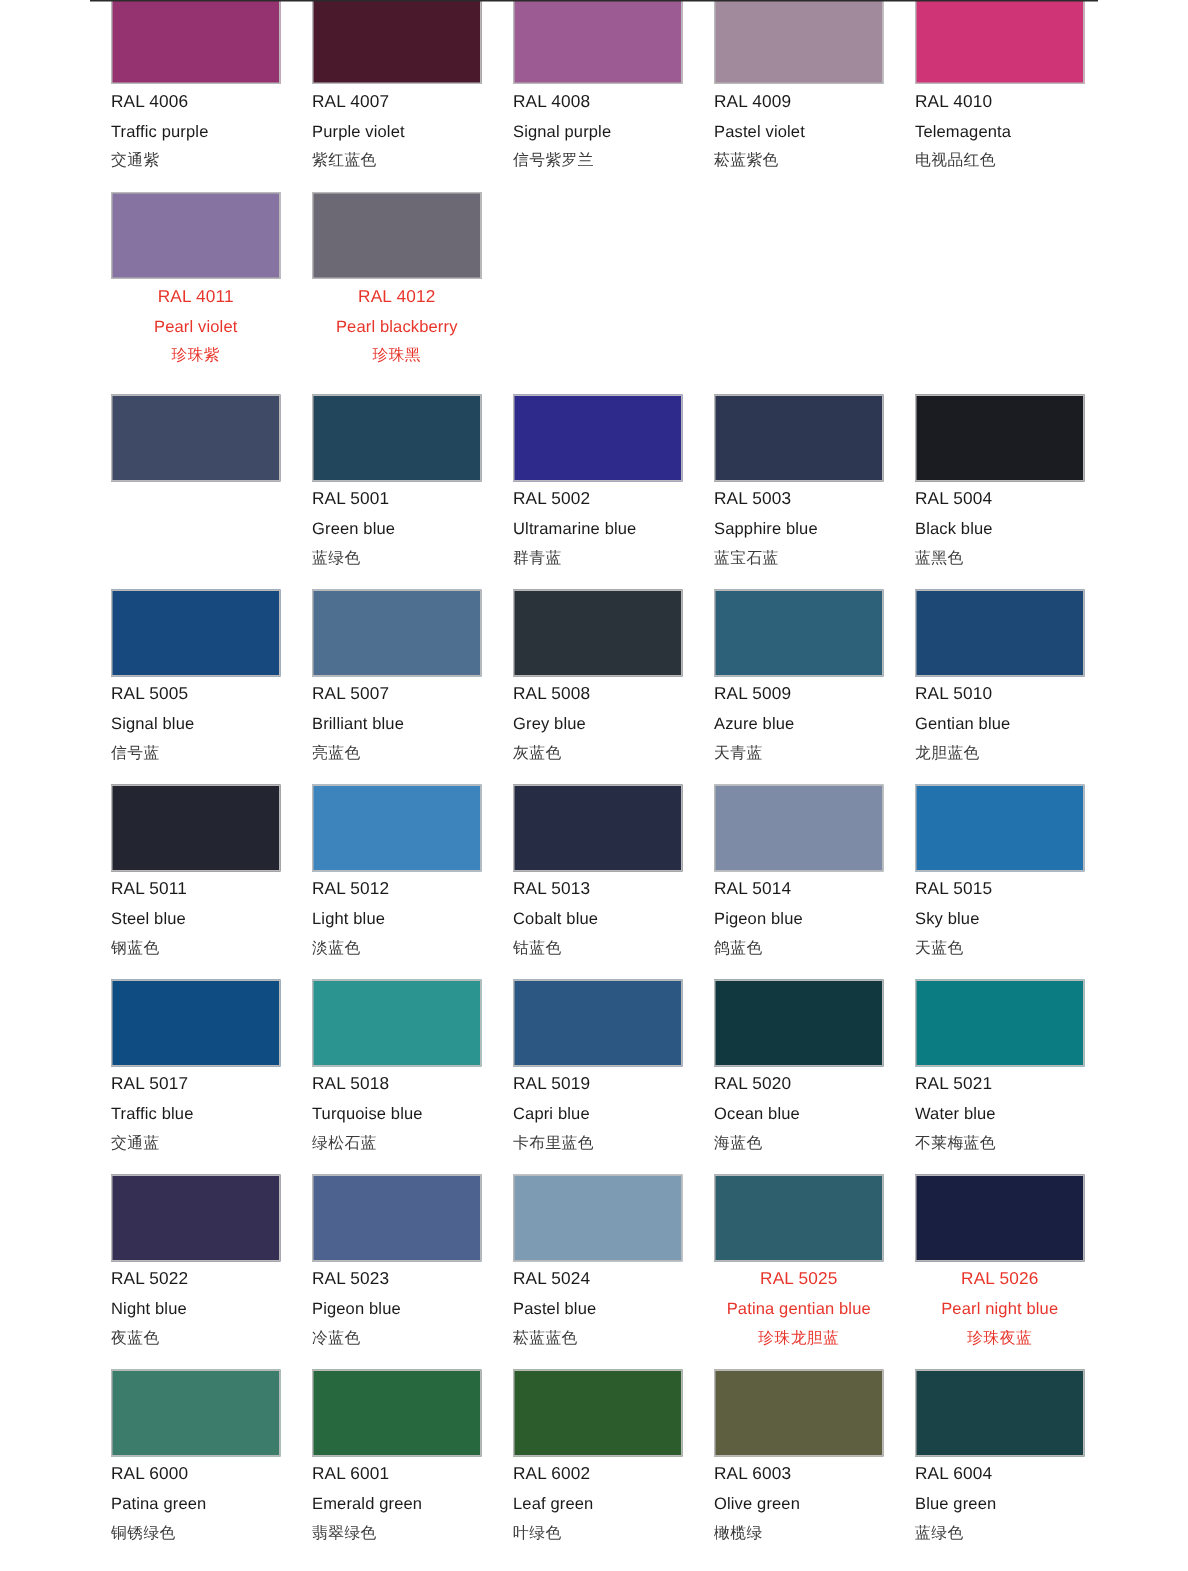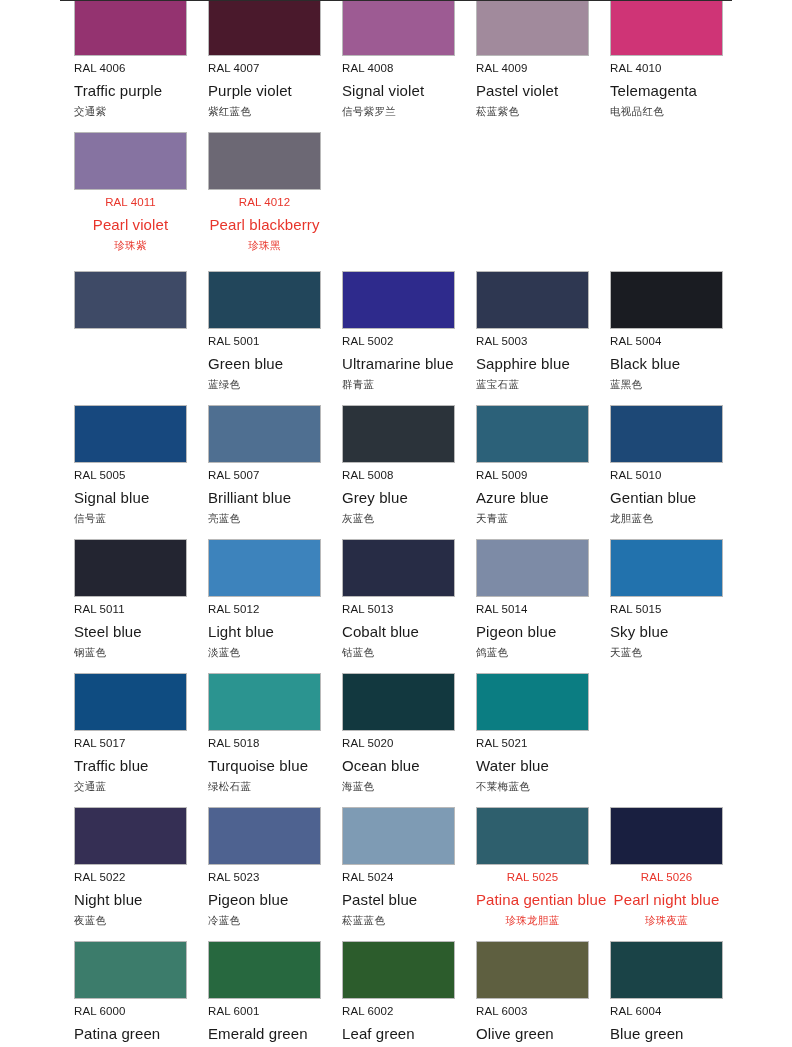--- a/index.html
+++ b/index.html
@@ -60,21 +60,21 @@
     padding-top: 7px;
     line-height: 1.0;
   }
   .line-code {
     font-size: 11.5px;
     letter-spacing: 0.1px;
     white-space: nowrap;
     margin-bottom: 8px;
   }
   .line-en {
-    font-size: 15px;
+    font-size: 11px;
     letter-spacing: 0.1px;
     white-space: nowrap;
     margin-bottom: 8px;
   }
   .line-cn {
     font-size: 10.5px;
     letter-spacing: 0.3px;
     white-space: nowrap;
     color: #3a3a3a;
   }
@@ -107,21 +107,21 @@
           <div class="labels">
             <div class="line-code">RAL 4007</div>
             <div class="line-en">Purple violet</div>
             <div class="line-cn">紫红蓝色</div>
           </div>
         </div>
         <div class="cell">
           <div class="swatch clipped" style="background: rgb(157, 91, 147);"></div>
           <div class="labels">
             <div class="line-code">RAL 4008</div>
-            <div class="line-en">Signal violet</div>
+            <div class="line-en">Signal purple</div>
             <div class="line-cn">信号紫罗兰</div>
           </div>
         </div>
         <div class="cell">
           <div class="swatch clipped" style="background: rgb(161, 138, 156);"></div>
           <div class="labels">
             <div class="line-code">RAL 4009</div>
             <div class="line-en">Pastel violet</div>
             <div class="line-cn">菘蓝紫色</div>
           </div>
@@ -311,20 +311,28 @@
             <div class="line-en">Traffic blue</div>
             <div class="line-cn">交通蓝</div>
           </div>
         </div>
         <div class="cell">
           <div class="swatch" style="background: rgb(43, 148, 144);"></div>
           <div class="labels">
             <div class="line-code">RAL 5018</div>
             <div class="line-en">Turquoise blue</div>
             <div class="line-cn">绿松石蓝</div>
+          </div>
+        </div>
+        <div class="cell">
+          <div class="swatch" style="background: rgb(43, 87, 130);"></div>
+          <div class="labels">
+            <div class="line-code">RAL 5019</div>
+            <div class="line-en">Capri blue</div>
+            <div class="line-cn">卡布里蓝色</div>
           </div>
         </div>
         <div class="cell">
           <div class="swatch" style="background: rgb(18, 56, 63);"></div>
           <div class="labels">
             <div class="line-code">RAL 5020</div>
             <div class="line-en">Ocean blue</div>
             <div class="line-cn">海蓝色</div>
           </div>
         </div>

